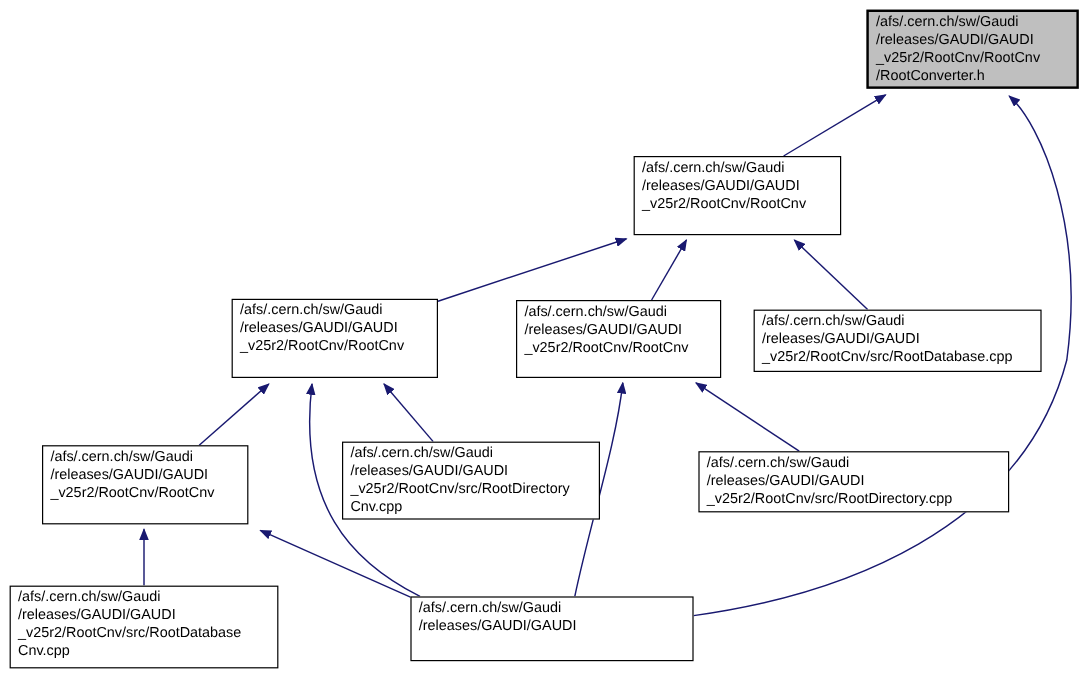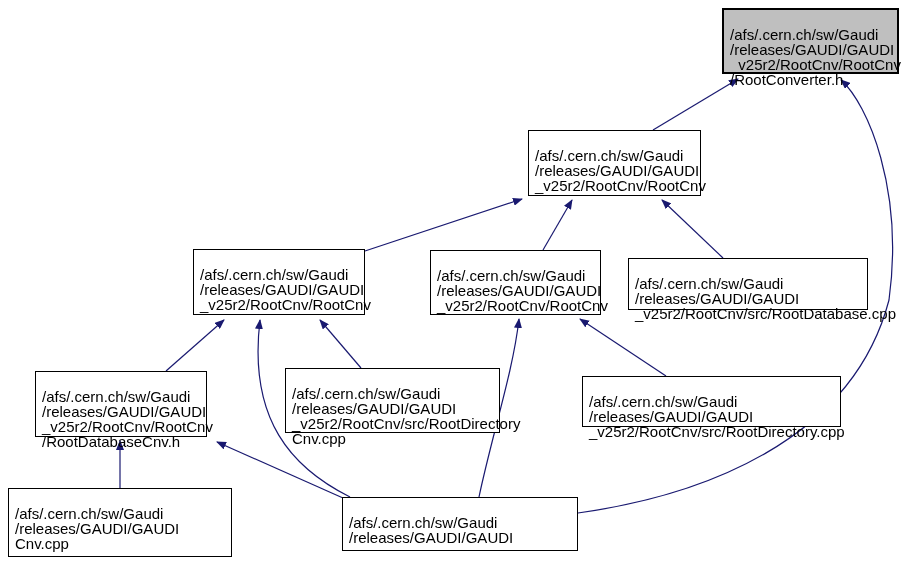--- a/index.html
+++ b/index.html
@@ -21,23 +21,23 @@
     top: 0;
     width: 905px;
     height: 563px;
   }
   .node {
     position: absolute;
     box-sizing: border-box;
     background: #ffffff;
     border: 1px solid #000000;
     color: #000000;
-    font-size: 15px;
+    font-size: 12px;
     line-height: 15px;
-    padding: 17px 6px;
+    padding: 1px 6px;
     white-space: nowrap;
     text-align: left;
     cursor: pointer;
   }
   .node.current {
     background: #bfbfbf;
     border-width: 2px;
   }
   .node .line {
     text-align: left;
@@ -95,35 +95,35 @@
     </div>
     <div class="node" style="left: 628px; top: 258px; width: 240px; height: 52px; background: rgb(255, 255, 255); border-color: rgb(0, 0, 0);">
       <div class="line">/afs/.cern.ch/sw/Gaudi</div>
       <div class="line">/releases/GAUDI/GAUDI</div>
       <div class="line">_v25r2/RootCnv/src/RootDatabase.cpp</div>
     </div>
     <div class="node" style="left: 35px; top: 371px; width: 172px; height: 66px; background: rgb(255, 255, 255); border-color: rgb(0, 0, 0);">
       <div class="line">/afs/.cern.ch/sw/Gaudi</div>
       <div class="line">/releases/GAUDI/GAUDI</div>
       <div class="line">_v25r2/RootCnv/RootCnv</div>
-      <div class="line center">/RootDatabaseCnv.h</div>
     </div>
     <div class="node" style="left: 285px; top: 368px; width: 215px; height: 65px; background: rgb(255, 255, 255); border-color: rgb(0, 0, 0);">
       <div class="line">/afs/.cern.ch/sw/Gaudi</div>
       <div class="line">/releases/GAUDI/GAUDI</div>
       <div class="line">_v25r2/RootCnv/src/RootDirectory</div>
       <div class="line center">Cnv.cpp</div>
     </div>
     <div class="node" style="left: 582px; top: 376px; width: 259px; height: 51px; background: rgb(255, 255, 255); border-color: rgb(0, 0, 0);">
       <div class="line">/afs/.cern.ch/sw/Gaudi</div>
       <div class="line">/releases/GAUDI/GAUDI</div>
       <div class="line">_v25r2/RootCnv/src/RootDirectory.cpp</div>
     </div>
     <div class="node" style="left: 8px; top: 488px; width: 224px; height: 69px; background: rgb(255, 255, 255); border-color: rgb(0, 0, 0);">
       <div class="line">/afs/.cern.ch/sw/Gaudi</div>
       <div class="line">/releases/GAUDI/GAUDI</div>
+      <div class="line">_v25r2/RootCnv/src/RootDatabase</div>
       <div class="line center">Cnv.cpp</div>
     </div>
     <div class="node" style="left: 342px; top: 497px; width: 236px; height: 54px; background: rgb(255, 255, 255); border-color: rgb(0, 0, 0);">
       <div class="line">/afs/.cern.ch/sw/Gaudi</div>
       <div class="line">/releases/GAUDI/GAUDI</div>
     </div>
   </div>
 
 </body></html>

